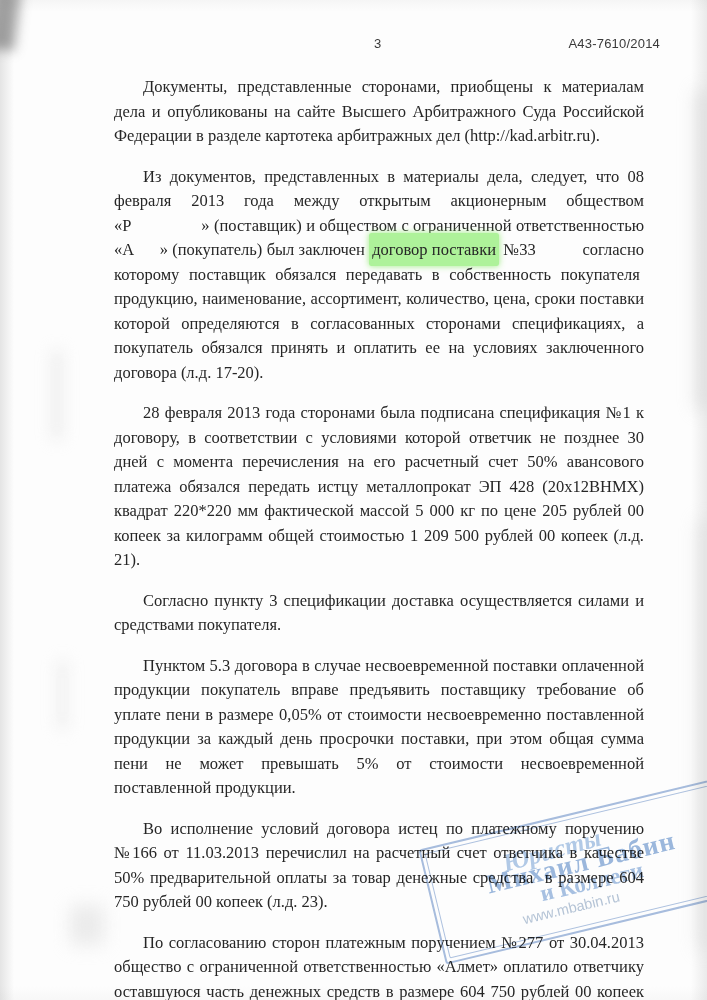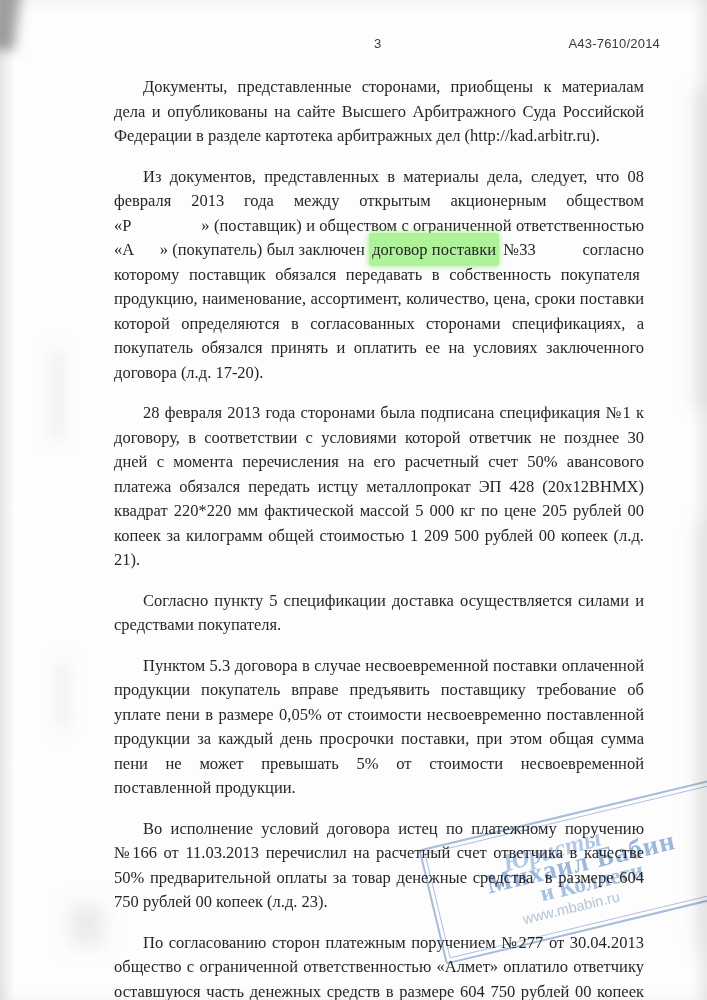--- a/index.html
+++ b/index.html
@@ -82,21 +82,21 @@
 
   <div class="header">
     <span class="page-number">3</span>
     <span class="case-number">А43-7610/2014</span>
   </div>
 
   <div class="body-text">
       <p><span>Документы, представленные сторонами, приобщены к материалам дела и опубликованы на сайте Высшего Арбитражного Суда Российской Федерации в разделе картотека арбитражных дел (http://kad.arbitr.ru).</span></p>
       <p><span>Из документов, представленных в материалы дела, следует, что 08 февраля 2013 года между открытым акционерным обществом «Р&nbsp;&nbsp;&nbsp;&nbsp;&nbsp;&nbsp;&nbsp;&nbsp;&nbsp;&nbsp;&nbsp;&nbsp;&nbsp;&nbsp;&nbsp;&nbsp;» (поставщик) и обществом с ограниченной ответственностью «А&nbsp;&nbsp;&nbsp;&nbsp;&nbsp;&nbsp;» (покупатель) был заключен </span><span class="highlight" style="background: rgb(174, 242, 154);">договор поставки</span><span> №33&nbsp;&nbsp;&nbsp;&nbsp;&nbsp;&nbsp;&nbsp;&nbsp;&nbsp;&nbsp; согласно которому поставщик обязался передавать в собственность покупателя&nbsp; продукцию, наименование, ассортимент, количество, цена, сроки поставки которой определяются в согласованных сторонами спецификациях, а покупатель обязался принять и оплатить ее на условиях заключенного договора (л.д. 17-20).</span></p>
       <p><span>28 февраля 2013 года сторонами была подписана спецификация №1 к договору, в соответствии с условиями которой ответчик не позднее 30 дней с момента перечисления на его расчетный счет 50% авансового платежа обязался передать истцу металлопрокат ЭП 428 (20х12ВНМХ) квадрат 220*220 мм фактической массой 5 000 кг по цене 205 рублей 00 копеек за килограмм общей стоимостью 1 209 500 рублей 00 копеек (л.д. 21).</span></p>
-      <p><span>Согласно пункту 5 спецификации доставка осуществляется силами и средствами покупателя.</span></p>
+      <p><span>Согласно пункту 3 спецификации доставка осуществляется силами и средствами покупателя.</span></p>
       <p><span>Пунктом 5.3 договора в случае несвоевременной поставки оплаченной продукции покупатель вправе предъявить поставщику требование об уплате пени в размере 0,05% от стоимости несвоевременно поставленной продукции за каждый день просрочки поставки, при этом общая сумма пени не может превышать 5% от стоимости несвоевременной поставленной продукции.</span></p>
       <p><span>Во исполнение условий договора истец по платежному поручению №166 от 11.03.2013 перечислил на расчетный счет ответчика в качестве 50% предварительной оплаты за товар денежные средства&nbsp; в размере 604 750 рублей 00 копеек (л.д. 23).</span></p>
       <p><span>По согласованию сторон платежным поручением №277 от 30.04.2013 общество с ограниченной ответственностью «Алмет» оплатило ответчику оставшуюся часть денежных средств в размере 604 750 рублей 00 копеек (л.д. 24).</span></p>
     </div>
 
   <div class="stamp">
     <div class="stamp-border-inner"></div>
     <div class="stamp-content">
       <div class="s1">Юристы</div>
       <div class="s2">Михаил Бабин</div>

